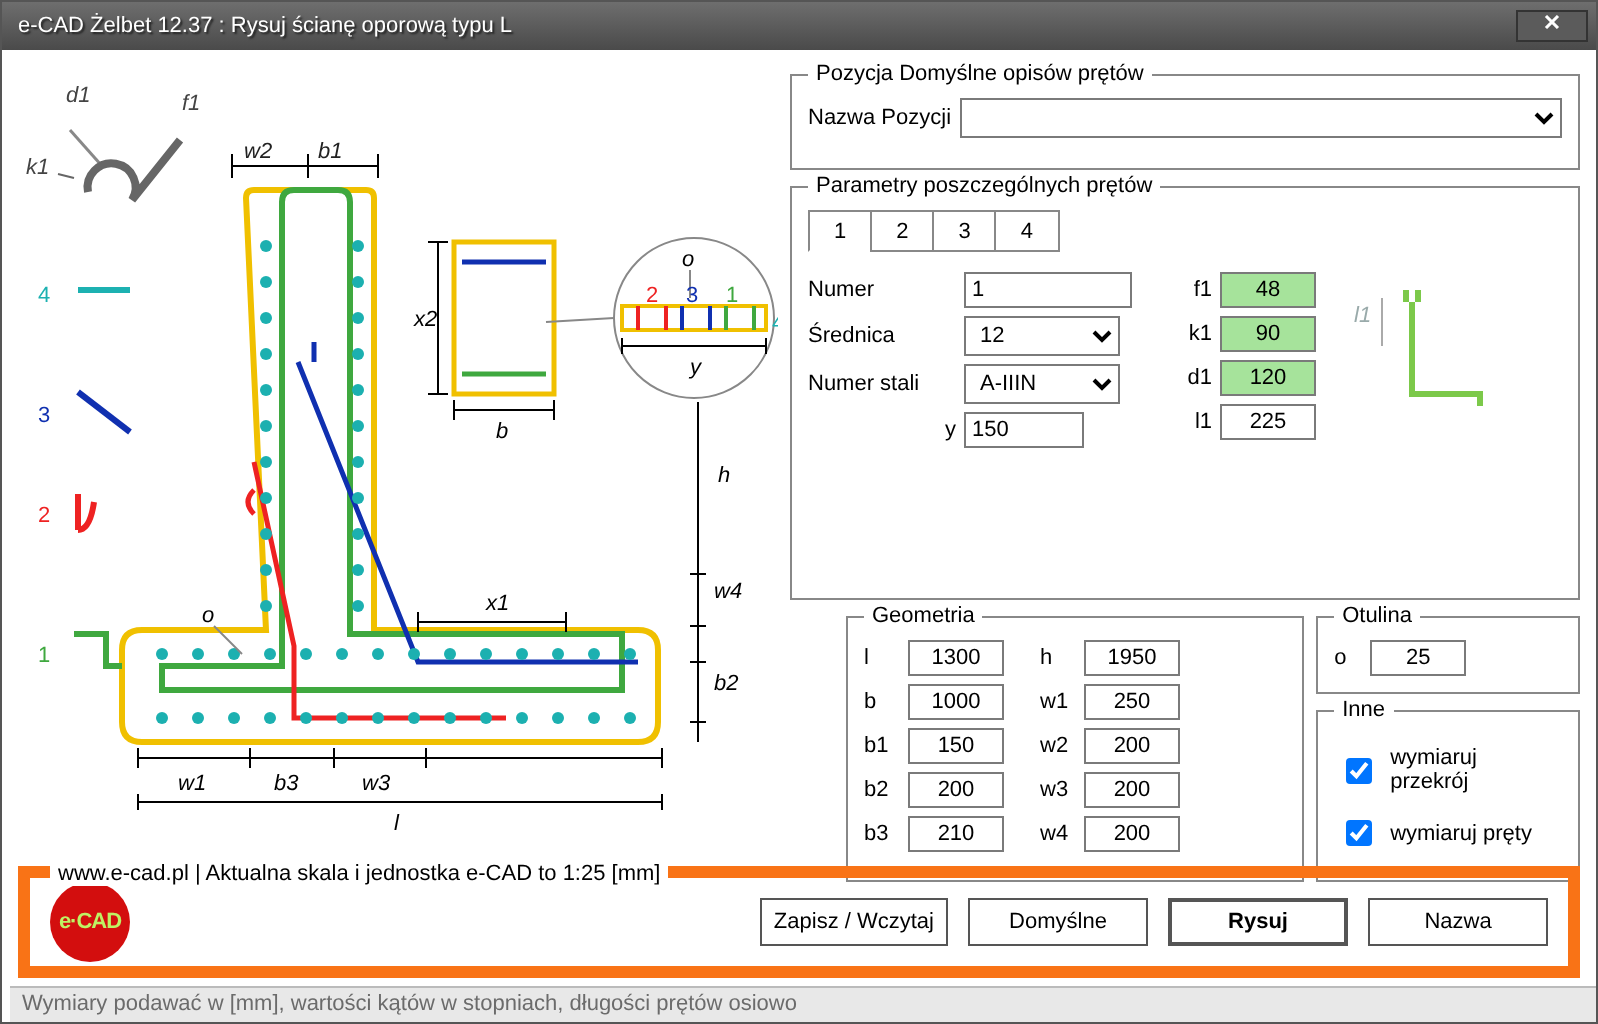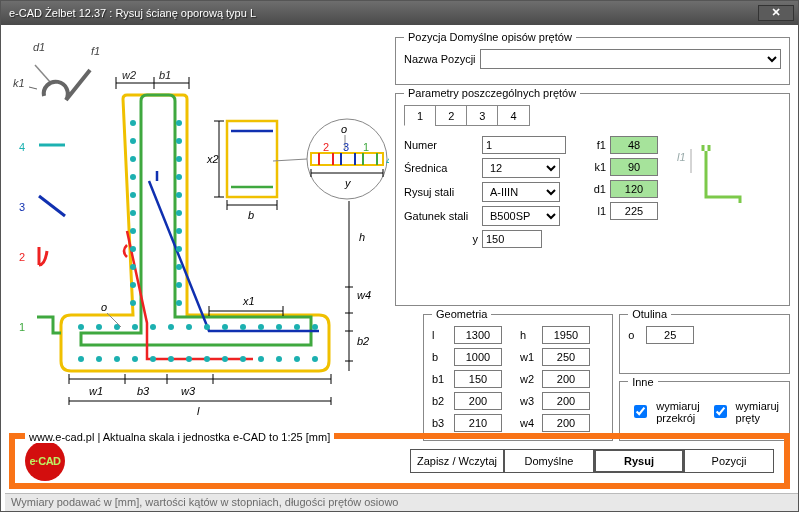--- a/index.html
+++ b/index.html
@@ -30,32 +30,32 @@
 
   .params-body { display: flex; gap: 12px; padding-top: 10px; }
   .params-col { display: flex; flex-direction: column; gap: 4px; }
   .params-col .fld label { width: 74px; }
   .mini-col .fld label { width: 18px; text-align: right; }
 
   .geo-body { display: flex; gap: 18px; }
   .geo-col { display: flex; flex-direction: column; gap: 4px; }
   .geo-col .fld label { width: 18px; }
 
-  .inne-body { display: flex; flex-direction: row; gap: 10px; padding: 6px 2px; }
+  .inne-body { display: flex; flex-direction: column; gap: 10px; padding: 6px 2px; }
   .chk { display: flex; align-items: center; gap: 6px; }
 
   .full-dropdown { width: 100%; height: 20px; border: 1px solid #7a7a7a; background: #fff; }
 
   .geo-row { display: flex; gap: 6px; padding-left: 28px; }
   .geo-row fieldset { flex: 1; }
 
   .bottom-bar { position: absolute; left: 8px; right: 8px; bottom: 22px; height: 56px; border: 6px solid #f97316; padding: 0 10px; display: flex; align-items: center; }
   .bottom-bar legend { position: absolute; top: -8px; left: 10px; background: #fff; padding: 0 4px; font-size: 11px; color: #000; }
   .logo { width: 40px; height: 40px; border-radius: 50%; background: #d30e0e; color: #bef264; font-weight: bold; display: flex; align-items: center; justify-content: center; font-size: 14px; letter-spacing: -0.5px; }
-  .actions { margin-left: auto; display: flex; }
+  .actions { margin-left: auto; display: flex; gap: 10px; }
   .btn { min-width: 90px; height: 24px; border: 1px solid #555; background: #fff; cursor: pointer; }
   .btn.primary { font-weight: bold; border-width: 2px; }
 
   .status { position: absolute; left: 4px; right: 0; bottom: 0; height: 18px; background: #e8e8e8; border-top: 1px solid #bbb; color: #6b6b6b; padding: 2px 6px; font-size: 11px; }
 
   .preview-slot { width: 80px; height: 86px; display: flex; align-items: center; justify-content: center; }
 
   
   .diagram svg { position: absolute; left: 0; top: 0; }
 </style>
@@ -258,26 +258,22 @@
             <div class="params-col">
               <div class="fld">
                   <label>Numer</label>
                 <input class="in small" style="width: 84px; text-align: left;" value="1">
                 </div>
               <div class="fld">
                   <label>Średnica</label>
                 <select class="in sel"><option>12</option></select>
                 </div>
               <div class="fld">
-                  <label>Rysuj stali</label>
+                  <label>Numer stali</label>
                 <select class="in sel"><option>A-IIIN</option></select>
-                </div>
-              <div class="fld">
-                  <label>Gatunek stali</label>
-                <select class="in sel"><option>B500SP</option></select>
                 </div>
               <div class="fld">
                   <label style="width:74px;text-align:right">y</label>
                 <input class="in small" style="width: 60px; text-align: left;" value="150">
                 </div>
             </div>
             <div class="params-col mini-col" style="margin-left:10px;">
               <div class="fld">
                   <label>f1</label>
                 <input class="in small green" value="48" style="">
@@ -384,19 +380,19 @@
 
     <div class="bottom-bar">
       <legend>www.e-cad.pl | Aktualna skala i jednostka e-CAD to 1:25 [mm]</legend>
       <div class="logo">
           <span>e·CAD</span>
         </div>
       <div class="actions">
         <button class="btn">Zapisz / Wczytaj</button>
         <button class="btn">Domyślne</button>
         <button class="btn primary">Rysuj</button>
-        <button class="btn">Pozycji</button>
+        <button class="btn">Nazwa</button>
       </div>
     </div>
 
     <div class="status">Wymiary podawać w [mm], wartości kątów w stopniach, długości prętów osiowo</div>
   </div>
 </div>
 
 </body></html>

